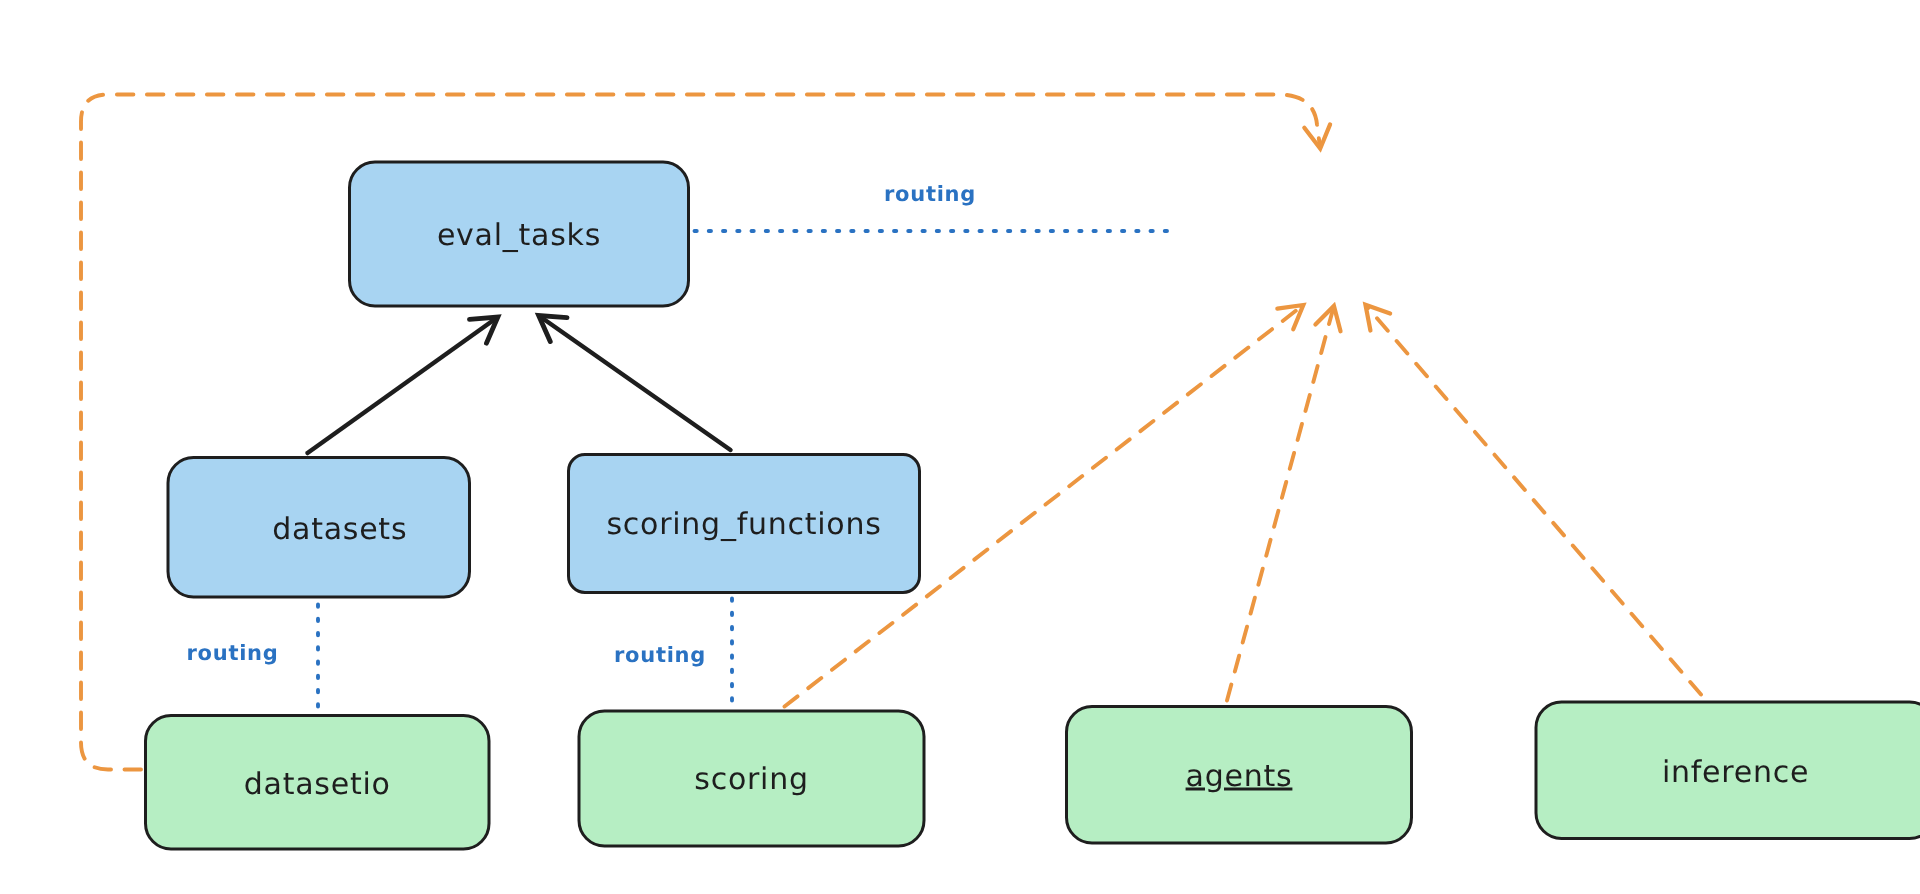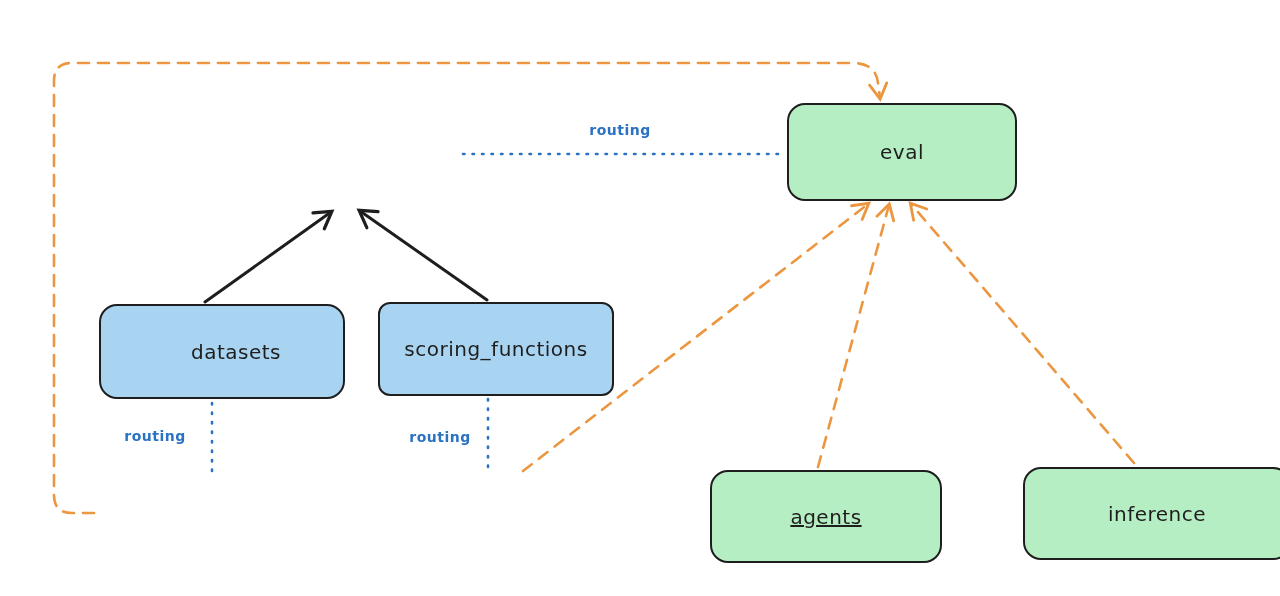--- a/index.html
+++ b/index.html
@@ -73,29 +73,35 @@
     <path class="edge-blue-dotted" d="M 212 403 L 212 473"></path>
     <path class="edge-blue-dotted" d="M 488 399 L 488 470"></path>
 
     <path class="edge-orange" d="M 94 513 L 72 513 Q 54 513 54 495 L 54 81 Q 54 63 72 63 L 852 63 Q 876 63 878 83 L 880 98" marker-end="url(#arrow-orange)"></path>
 
     <path class="edge-orange" d="M 523 471 L 868 204" marker-end="url(#arrow-orange)"></path>
     <path class="edge-orange" d="M 818 467 L 889 205" marker-end="url(#arrow-orange)"></path>
     <path class="edge-orange" d="M 1134 463 L 911 204" marker-end="url(#arrow-orange)"></path>
   </svg>
 
-  <div class="node node-blue" style="left:99px; top:304px; width:246px; height:95px;padding-left:28px;">
+  <div class="node node-blue" style="left:232px; top:107px; width:228px; height:98px;">
+    <span>eval_tasks</span>
+  </div>
+  <div class="node node-blue" style="left:111px; top:304px; width:203px; height:95px;padding-left:28px;">
     <span>datasets</span>
   </div>
   <div class="node node-blue" style="left:378px; top:302px; width:236px; height:94px;border-radius:12px;">
     <span>scoring_functions</span>
   </div>
 
-  <div class="node node-green" style="left:787px; top:103px; width:230px; height:98px;">
-    <span>eval</span>
+  <div class="node node-green" style="left:96px; top:476px; width:231px; height:91px;">
+    <span>datasetio</span>
+  </div>
+  <div class="node node-green" style="left:385px; top:473px; width:232px; height:92px;">
+    <span>scoring</span>
   </div>
   <div class="node node-green" style="left:710px; top:470px; width:232px; height:93px;text-decoration:underline;">
     <span>agents</span>
   </div>
   <div class="node node-green" style="left:1023px; top:467px; width:268px; height:93px;">
     <span>inference</span>
   </div>
 
   <div class="edge-label" style="left:620px; top:130px;">routing</div>
   <div class="edge-label" style="left:155px; top:436px;">routing</div>

